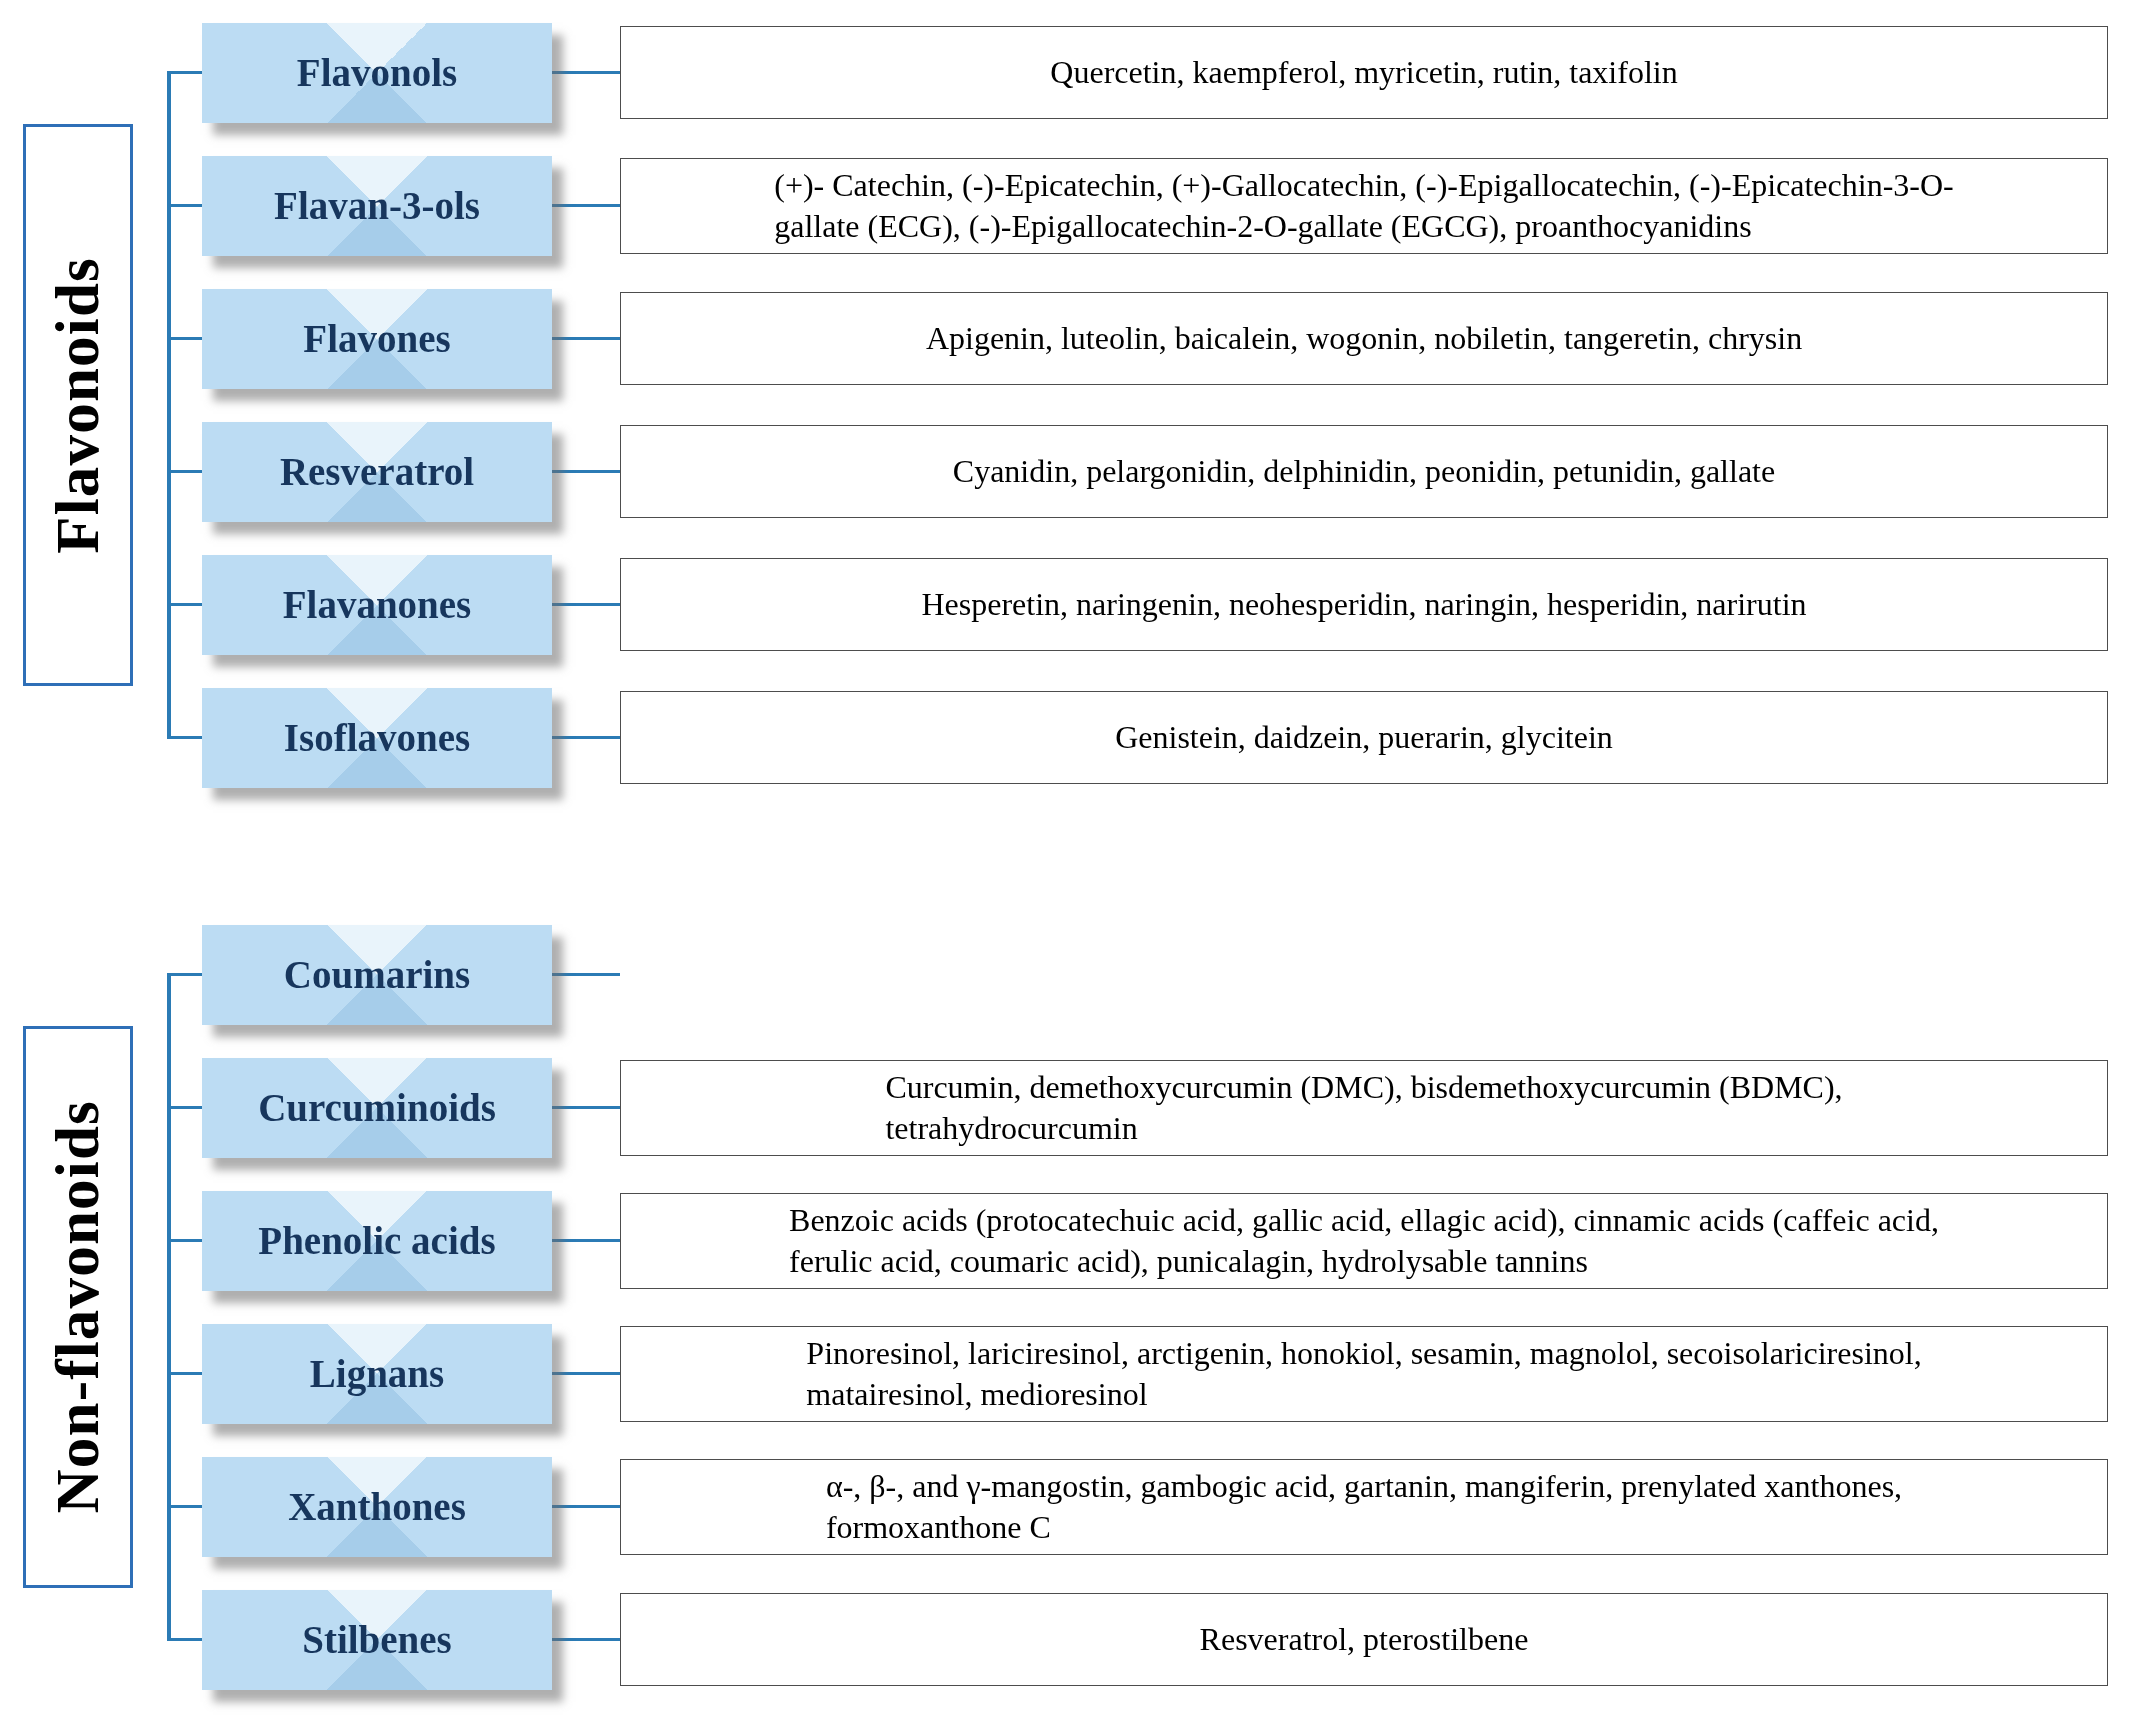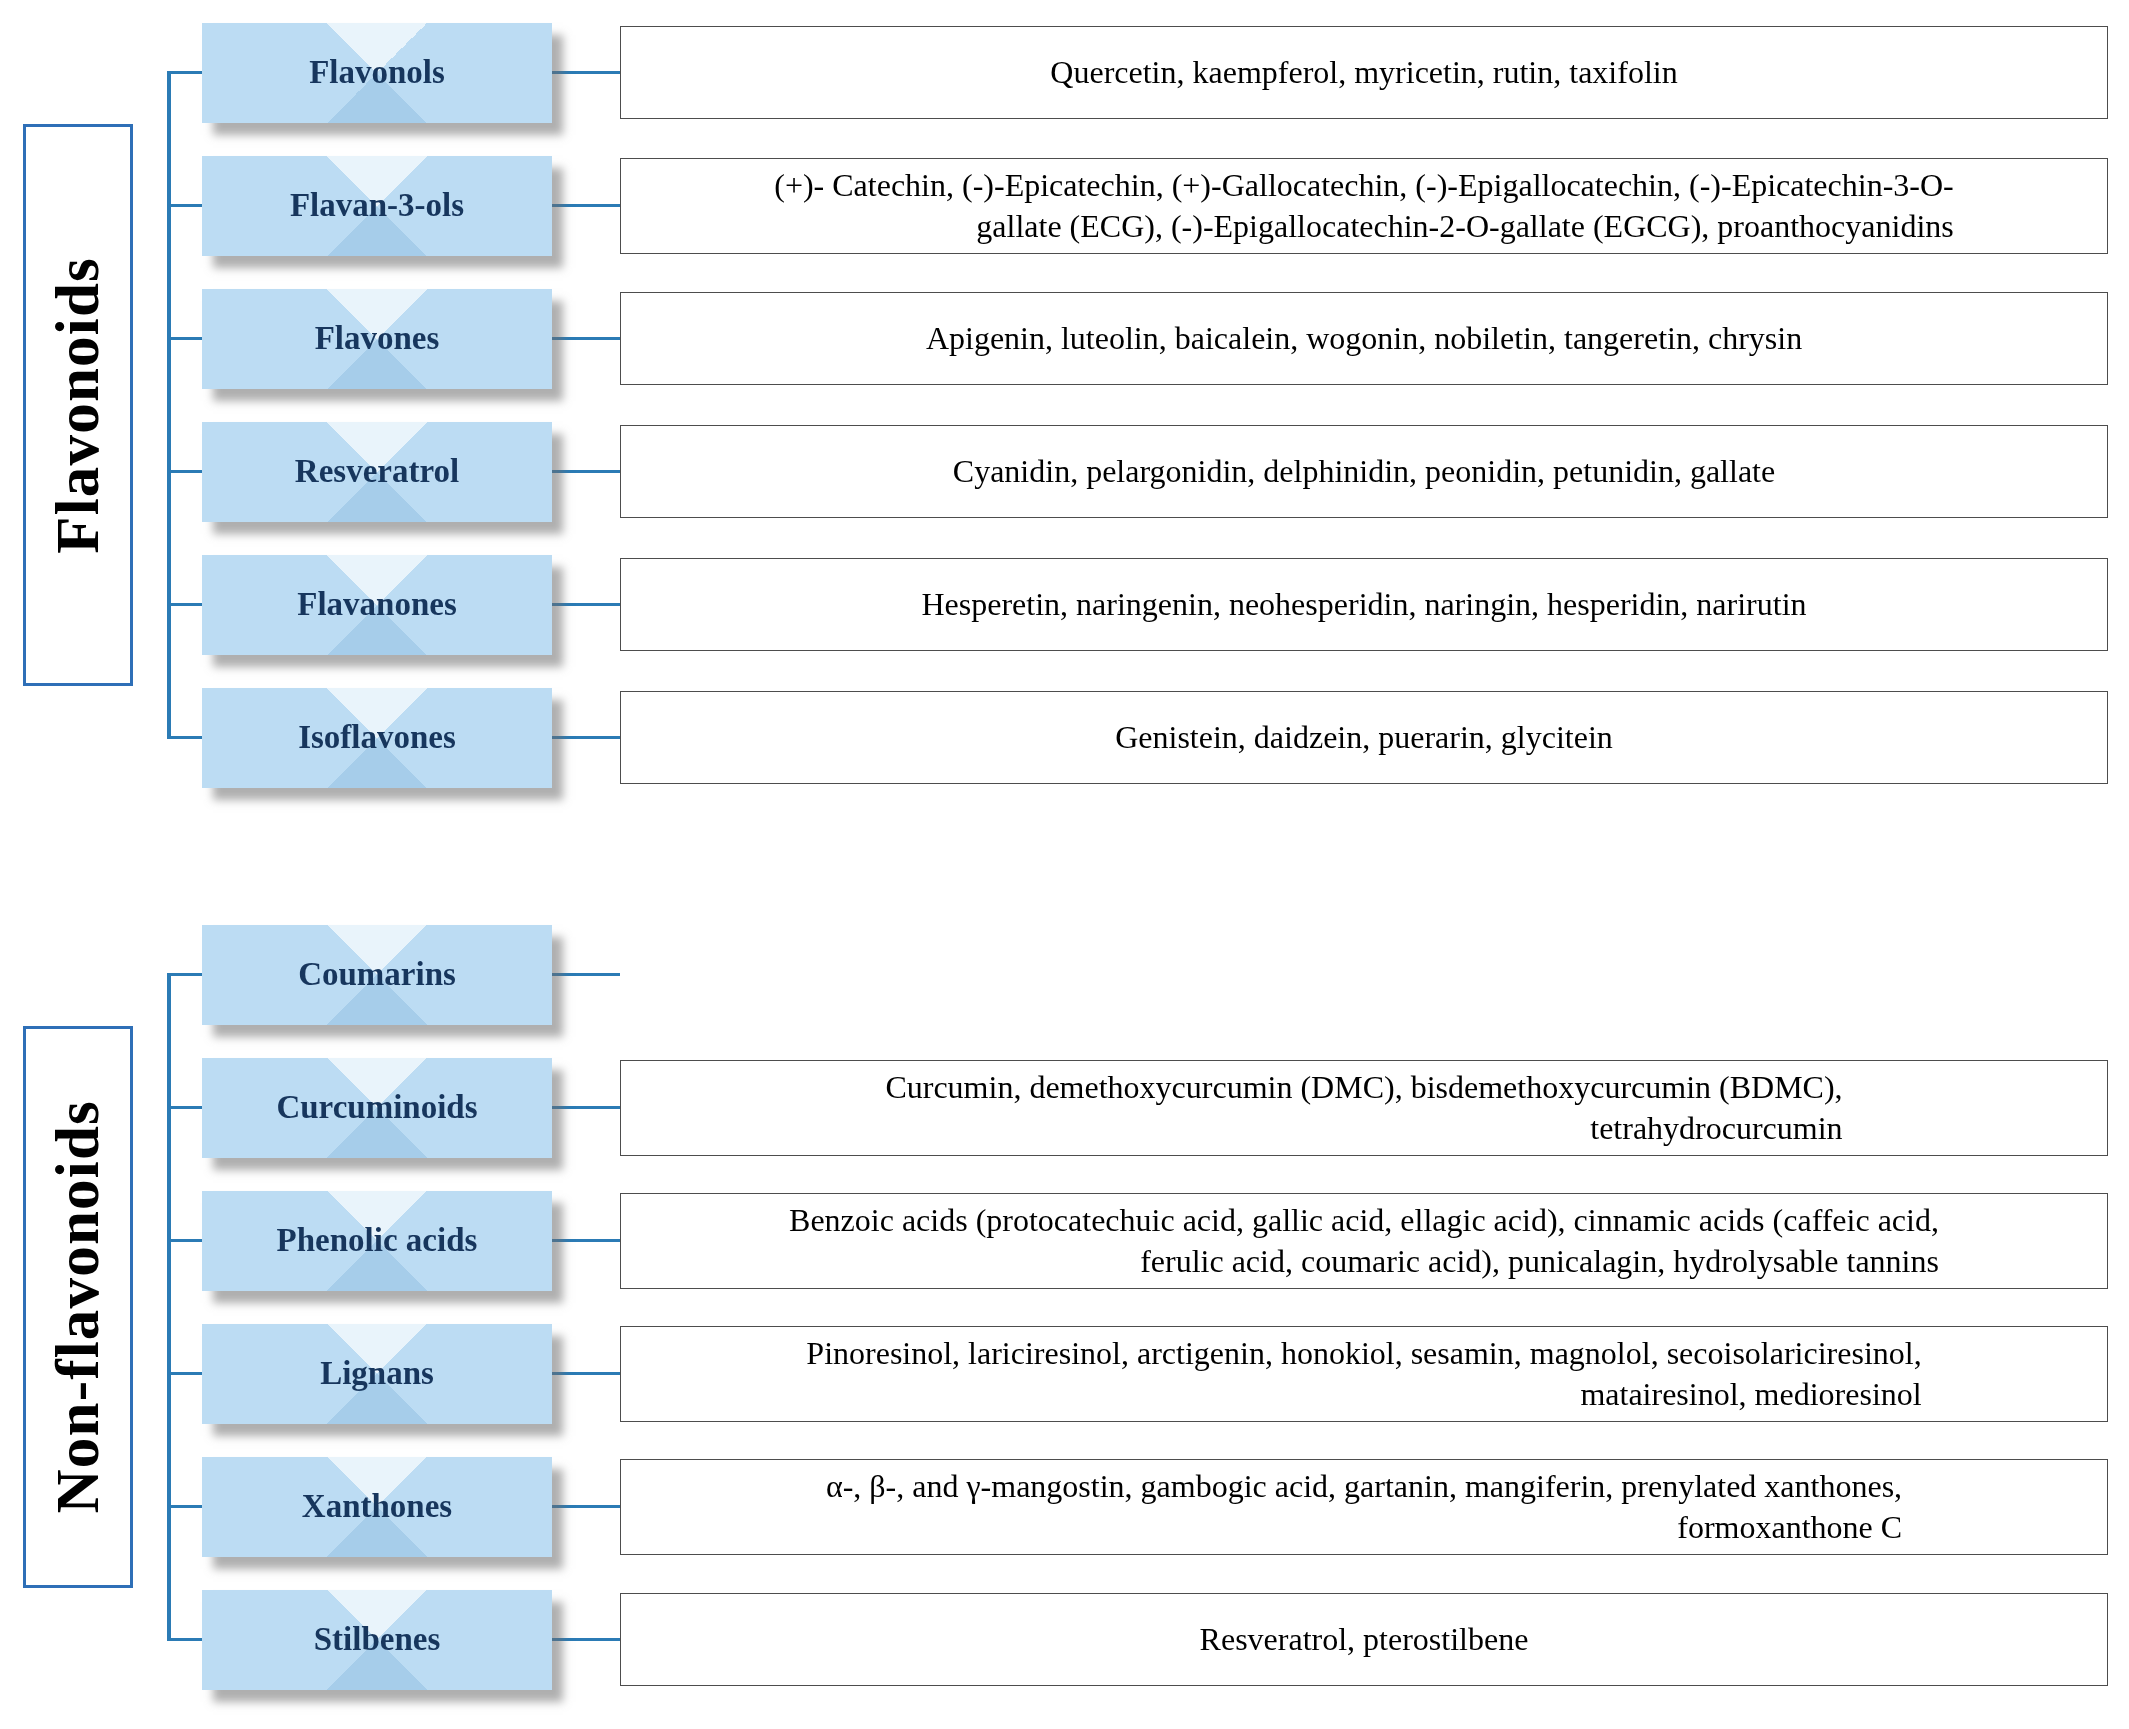--- a/index.html
+++ b/index.html
@@ -55,21 +55,21 @@
     background:
       conic-gradient(from 45deg at 50% 50%,
         var(--category-fill-mid, #bcdcf3) 0deg 90deg,
         var(--category-fill-dark, #a6cdea) 90deg 180deg,
         var(--category-fill-mid, #bcdcf3) 180deg 270deg,
         var(--category-fill-light, #e9f4fb) 270deg 360deg);
     box-shadow: 11px 12.2px 8.6px var(--shadow, rgba(110,110,110,0.55));
   }
   .cat-label {
     font-weight: bold;
-    font-size: 33px;
+    font-size: 39px;
     color: var(--category-text, #17365d);
     white-space: nowrap;
   }
 
   .h-link {
     flex: 0 0 68px;
     width: 68px;
     height: 3.7px;
     background: var(--line, #2b7bb5);
   }
@@ -80,21 +80,21 @@
     background: #ffffff;
     border: 1.8px solid var(--example-border, #4d4d4d);
     display: flex;
     align-items: center;
     justify-content: center;
     padding: 6.1px 14.7px;
   }
   .ex-text {
     font-size: 32px;
     line-height: 1.28;
-    text-align: right;
+    text-align: left;
     color: #000000;
     white-space: pre-line;
   }
 
   .side-label {
     position: absolute;
     left: -179px;
     top: 50%;
     transform: translateY(-50%);
     width: 110px;

